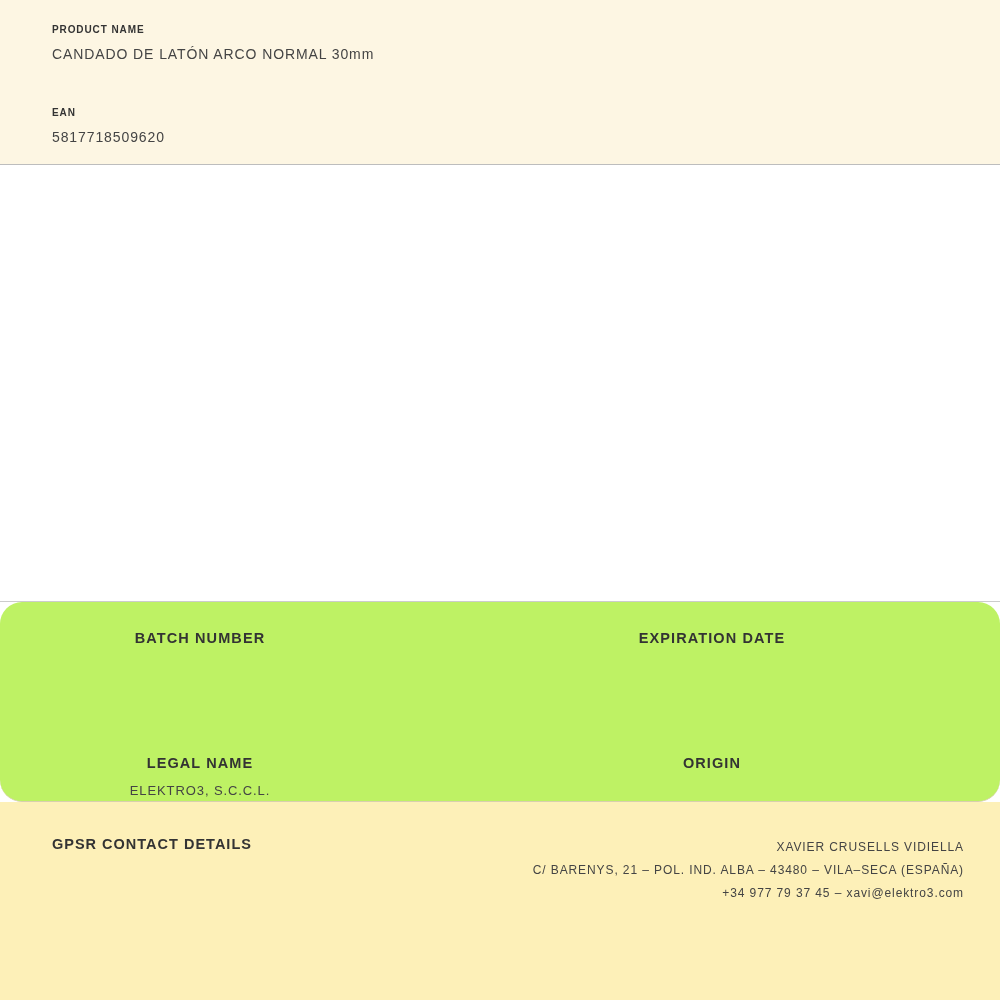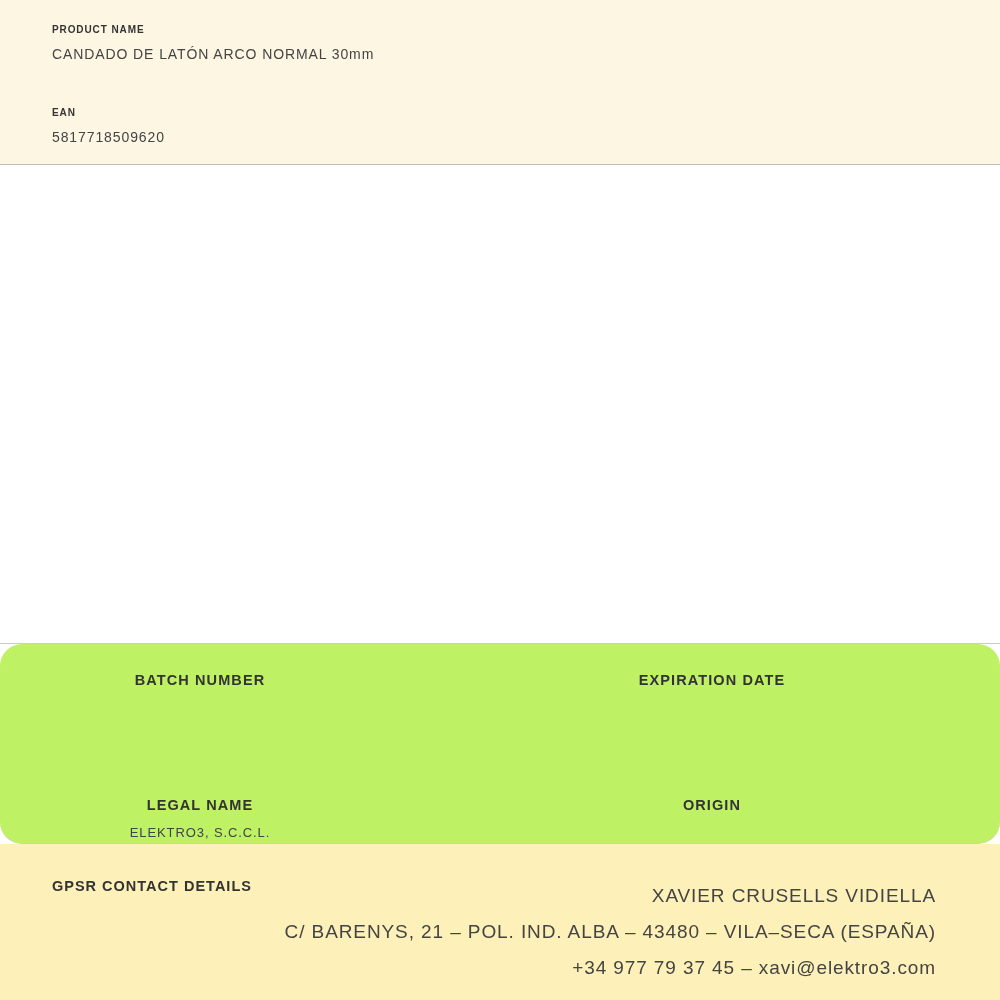--- a/index.html
+++ b/index.html
@@ -104,44 +104,44 @@
     letter-spacing: 0.9px;
     color: #444444;
     line-height: 1.2;
     margin: 10px 0 0 0;
     min-height: 16px;
   }
 
   
   .footer-block {
     background: #fdf0b8;
-    height: 156px;
+    height: 198px;
     box-sizing: border-box;
     position: relative;
-    padding: 34px 64px 0 52px;
+    padding: 34px 36px 0 52px;
     display: flex;
     justify-content: center;
     align-items: flex-start;
   }
   .footer-title {
     font-size: 14.5px;
     font-weight: bold;
     letter-spacing: 1px;
     color: #333333;
     text-transform: uppercase;
     line-height: 1.2;
     margin: 0;
     white-space: nowrap;
   }
   .footer-lines {
     text-align: right;
     flex: 1 1 auto;
   }
   .footer-line {
-    font-size: 19px;
+    font-size: 12px;
     letter-spacing: 0.9px;
     color: #444444;
     line-height: 1.9;
     margin: 0;
   }
 </style>
 </head>
 <body>
 
 <div class="sheet">

